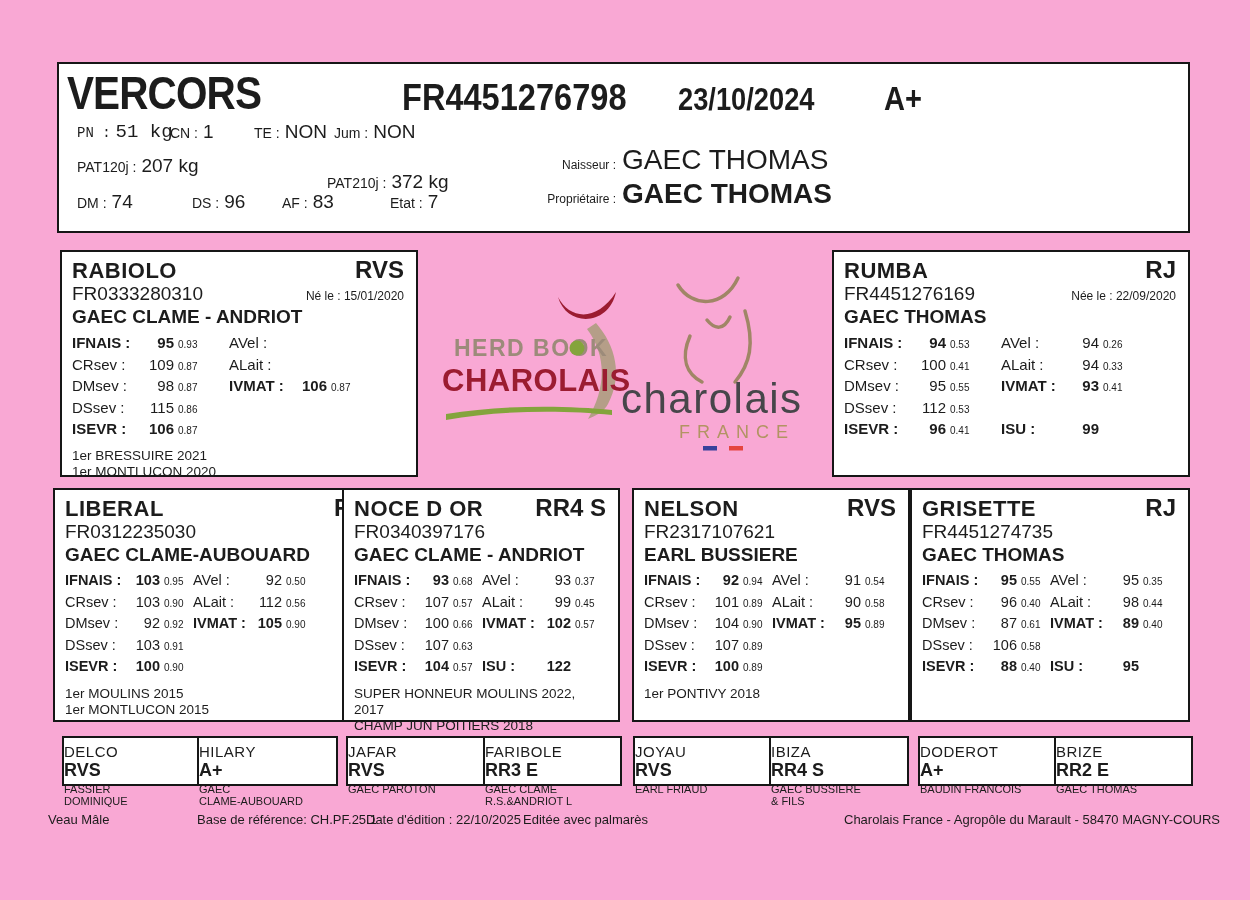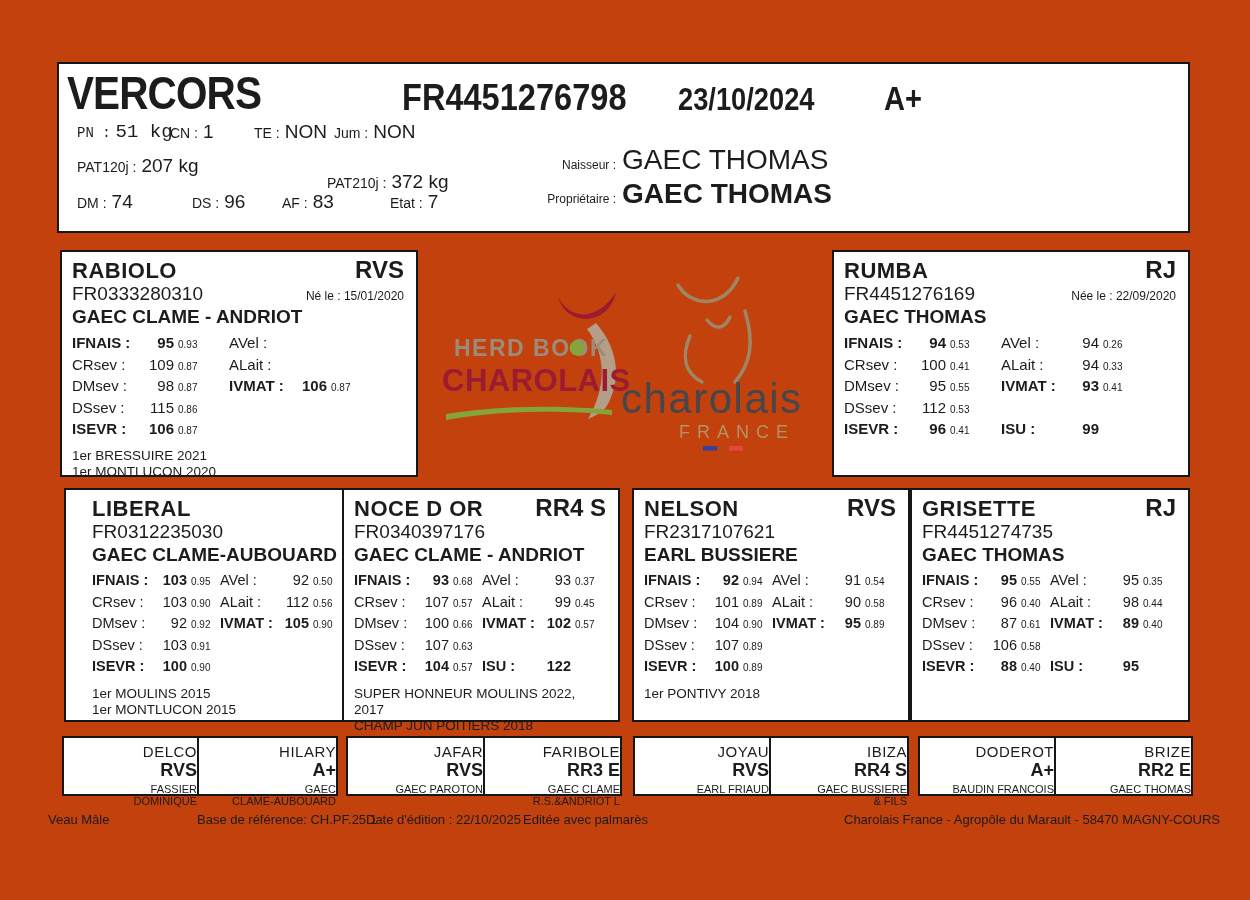--- a/index.html
+++ b/index.html
@@ -4,21 +4,21 @@
 <style>
   :root{
     --ink:#1c1c1c; --border:#161616;
     --herdbook-taupe:#9c8b7a; --herdbook-red:#9b1c31; --herdbook-green:#84a43c;
     --cow-taupe:#b59e88; --france-gray:#47464a; --france-gold:#b29463;
     --france-cow:#a08666; --flag-blue:#37419b; --flag-red:#e5453f;
   }
   *{margin:0;padding:0;box-sizing:border-box;}
   html,body{background:#fff;}
   body{font-family:"Liberation Sans","DejaVu Sans",sans-serif;color:var(--ink,#1c1c1c);}
-  .page{position:relative;width:1250px;height:900px;background:#c2410c;overflow:hidden;}
+  .page{position:relative;width:1250px;height:900px;background:#f9a8d4;overflow:hidden;}
 
   .box{position:absolute;border:2.5px solid var(--border,#161616);background:#fff;}
 
   
   .cond{display:inline-block;transform:scaleX(.88);transform-origin:0 100%;white-space:nowrap;}
   .title-name{position:absolute;left:8px;top:2px;font-size:46px;font-weight:bold;letter-spacing:-1px;}
   .title-id{position:absolute;left:343px;top:13px;font-size:37px;font-weight:bold;}
   .title-date{position:absolute;left:619px;top:18px;font-size:31px;font-weight:bold;}
   .title-qualif{position:absolute;left:825px;top:16px;font-size:33px;font-weight:bold;}
   .hfield{position:absolute;display:flex;align-items:baseline;gap:5px;white-space:nowrap;}
@@ -46,21 +46,21 @@
   .sl2{width:62px;}   .narrow .sl2{width:57px;}
   .sv2{width:36px;text-align:right;} .narrow .sv2{width:32px;}
   .sa2{font-size:10px;padding-left:4px;}
   .stats div:nth-of-type(1) .sl1,.stats div:nth-of-type(1) .sv1,
   .stats div:nth-of-type(3) .sl2,.stats div:nth-of-type(3) .sv2,
   .stats div:nth-of-type(5) .sl1,.stats div:nth-of-type(5) .sv1,
   .stats div:nth-of-type(5) .sl2,.stats div:nth-of-type(5) .sv2{font-weight:bold;}
   .palmares{padding:6px 10px 0;font-size:13.5px;line-height:16px;white-space:pre-line;}
 
   
-  .gg-box{position:absolute;border:2.5px solid var(--border,#161616);background:#fff;top:736px;height:60px;text-align:right;padding-top:5px;}
+  .gg-box{position:absolute;border:2.5px solid var(--border,#161616);background:#fff;top:736px;height:50px;text-align:left;padding-top:5px;}
   .gg-name{font-size:15px;letter-spacing:.5px;}
   .gg-qualif{font-size:18px;font-weight:bold;margin-top:0px;}
   .gg-owner{font-size:11px;line-height:12px;margin-top:2px;white-space:pre-line;}
 
   
   .logos{position:absolute;left:440px;top:263px;width:390px;height:205px;}
   .hb-head{fill:var(--herdbook-taupe,#9c8b7a);font-family:"Liberation Sans",sans-serif;font-weight:bold;font-size:23px;letter-spacing:1.5px;}
   .hb-charolais{fill:var(--herdbook-red,#9b1c31);font-family:"Liberation Sans",sans-serif;font-weight:bold;font-size:31px;letter-spacing:.5px;}
   .cf-name{fill:var(--france-gray,#47464a);font-family:"Liberation Sans",sans-serif;font-size:42px;letter-spacing:1.5px;}
   .cf-sub{fill:var(--france-gold,#b29463);font-family:"Liberation Sans",sans-serif;font-size:18px;letter-spacing:7px;}
@@ -268,21 +268,21 @@
       <path d="M305,48 C315,81 310,101 295,119"></path>
     </g>
     <text x="181" y="150" class="cf-name">charolais</text>
     <text x="239" y="175" class="cf-sub">FRANCE</text>
     <g>
       <rect x="263" y="183" width="14" height="4.5" style="fill:var(--flag-blue,#37419b)"></rect>
       <rect x="289" y="183" width="14" height="4.5" style="fill:var(--flag-red,#e5453f)"></rect>
     </g>
   </svg>
 
-  <div class="box narrow" style="left:64px;top:488px;width:344px;height:234px;padding-left:16px;">
+  <div class="box narrow" style="left:53px;top:488px;width:344px;height:234px;">
     <div class="abox-head">
       <span class="abox-name">LIBERAL</span>
       <span class="abox-qualif">RVS</span>
     </div>
     <div class="abox-idrow">
       <span class="abox-id">FR0312235030</span>
       <span class="abox-birth"></span>
     </div>
     <div class="abox-breeder">GAEC CLAME-AUBOUARD</div>
     <div class="stats">

